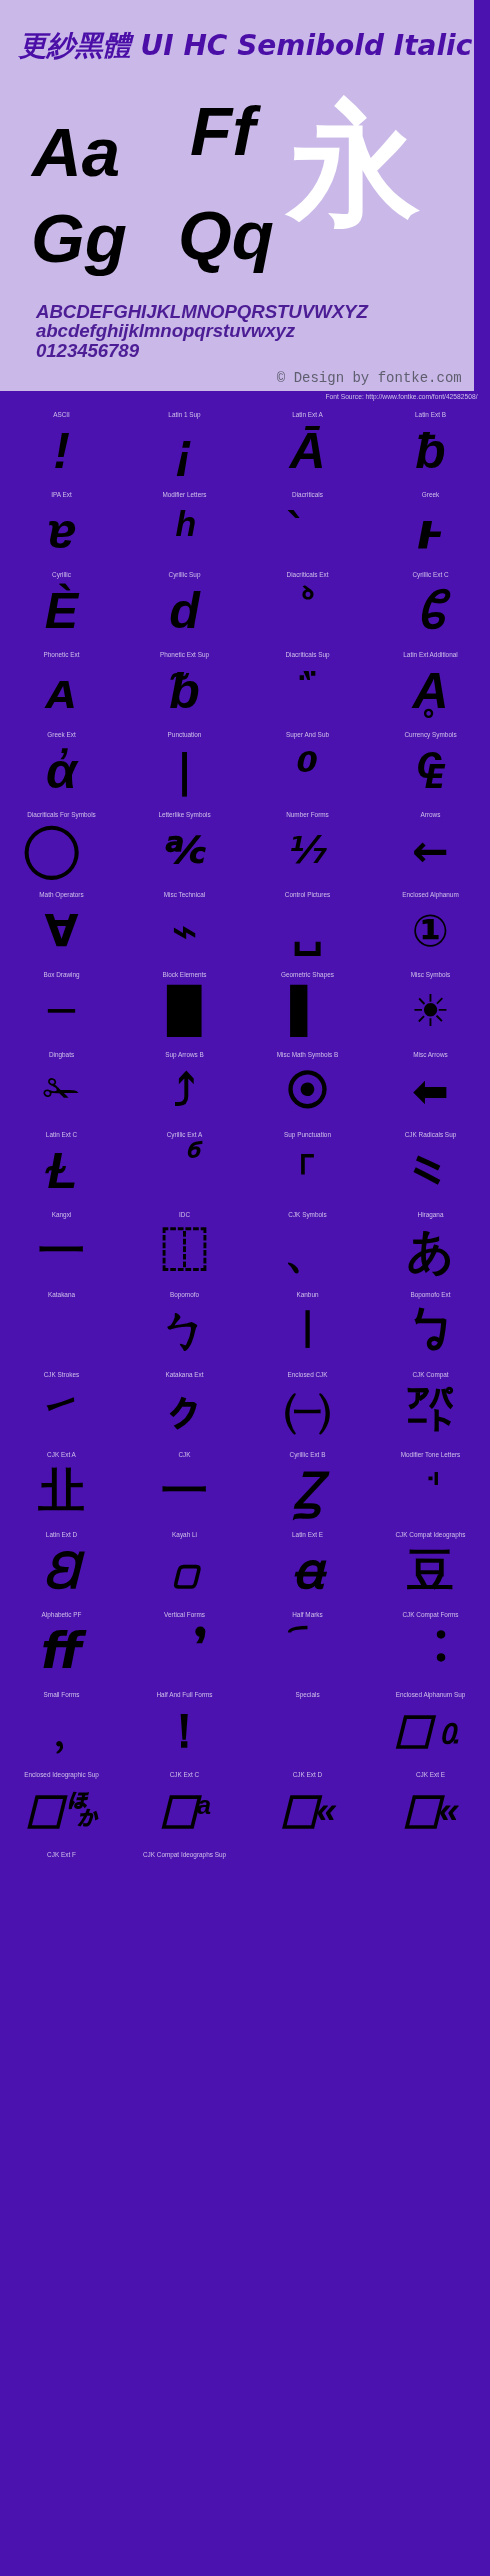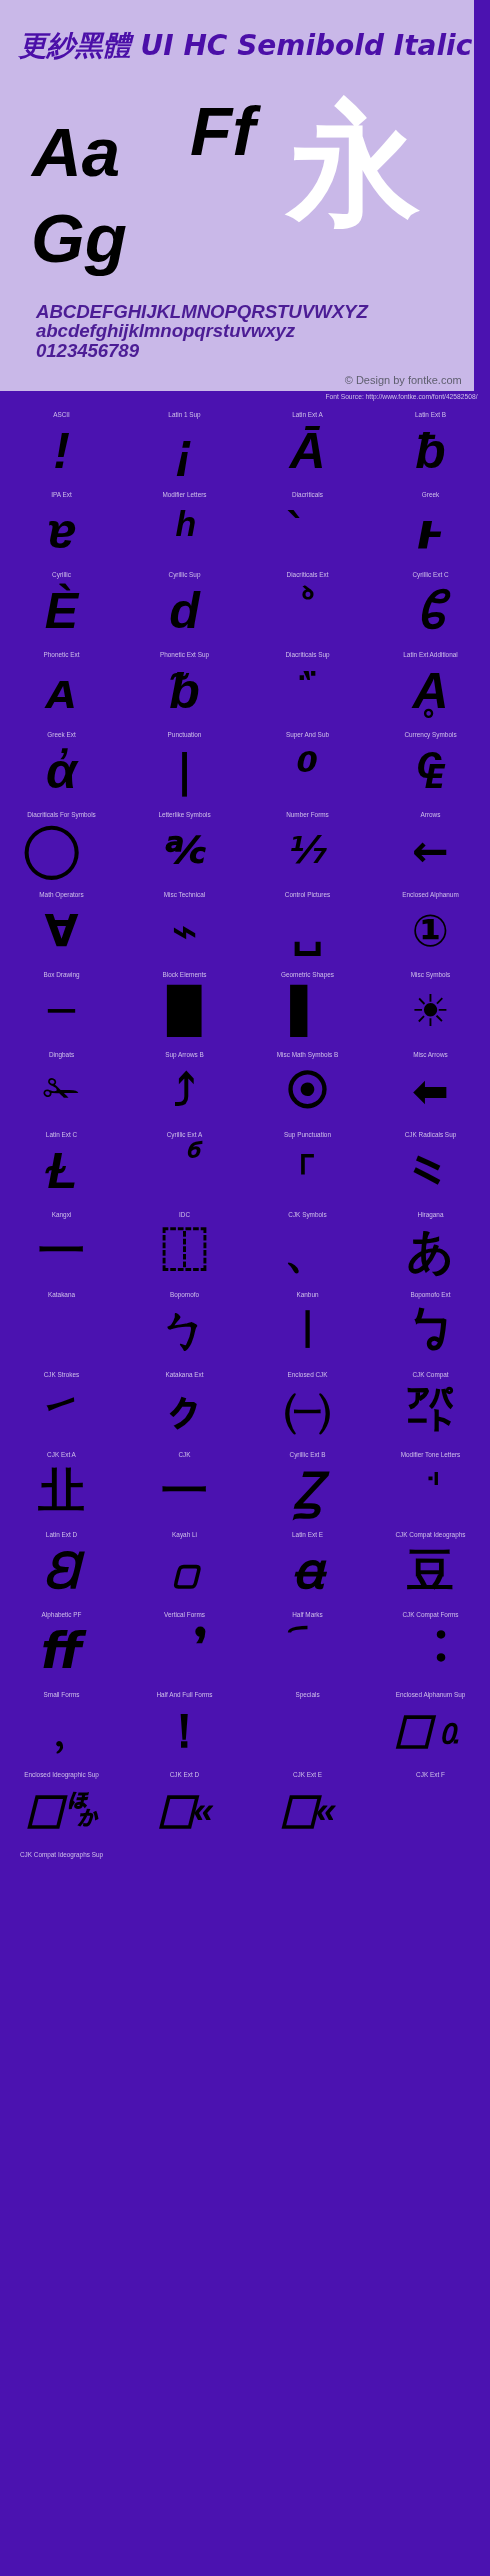--- a/index.html
+++ b/index.html
@@ -59,23 +59,23 @@
     font-weight:bold;
     font-style:italic;
     font-family:"Liberation Sans",sans-serif;
     white-space:nowrap;
   }
   #alpha-upper { top:301px; font-size:18.7px; letter-spacing:-0.1px; }
   #alpha-lower { top:320px; font-size:18.7px; letter-spacing:-0.1px; }
   #alpha-digit { top:340px; font-size:18.7px; letter-spacing:-0.1px;text-align:right; }
   #hero-credit {
     position:absolute; right:12.3px; bottom:13.5px;
-    font-size:11px;
+    font-size:14px;
     color:#5e5e6e;
-    font-family:Liberation Sans, sans-serif;
+    font-family:Liberation Mono, monospace;
     white-space:nowrap;
   }
 
   
   #source-bar {
     position:absolute; left:0; top:391px; width:491px; height:13.5px;
     background:#4b12b0;
   }
   #source-text {
     position:absolute; right:13.5px; top:1.8px;
@@ -133,20 +133,21 @@
 <body>
 
 <div id="hero">
 
   <div id="hero-title">更紗黑體 UI HC Semibold Italic</div>
 
   <div id="hero-samples">
     <div class="glyph-big" id="g-aa">Aa</div>
     <div class="glyph-big" id="g-ff">Ff</div>
     <div class="glyph-big" id="g-gg">Gg</div>
+    <div class="glyph-big" id="g-qq">Qq</div>
     <div id="g-cjk">永</div>
   </div>
 
   <div class="alpha-line" id="alpha-upper">ABCDEFGHIJKLMNOPQRSTUVWXYZ</div>
   <div class="alpha-line" id="alpha-lower">abcdefghijklmnopqrstuvwxyz</div>
   <div class="alpha-line" id="alpha-digit">0123456789</div>
 
   <div id="hero-credit">© Design by fontke.com</div>
 </div>
 
@@ -425,20 +426,24 @@
     </div>
     <div class="cell">
       <div class="cell-label">Enclosed Alphanum Sup</div>
       <div class="cell-glyph wide">𐀀🄀</div>
     </div>
     <div class="cell">
       <div class="cell-label">Enclosed Ideographic Sup</div>
       <div class="cell-glyph wide">𐀀🈀</div>
     </div>
     <div class="cell">
+      <div class="cell-label">CJK Ext C</div>
+      <div class="cell-glyph wide">𐀀ᵃ𪀀</div>
+    </div>
+    <div class="cell">
       <div class="cell-label">CJK Ext D</div>
       <div class="cell-glyph wide">𐀀«𫠠</div>
     </div>
     <div class="cell">
       <div class="cell-label">CJK Ext E</div>
       <div class="cell-glyph wide">𐀀«</div>
     </div>
     <div class="cell">
       <div class="cell-label">CJK Ext F</div>
     </div>

